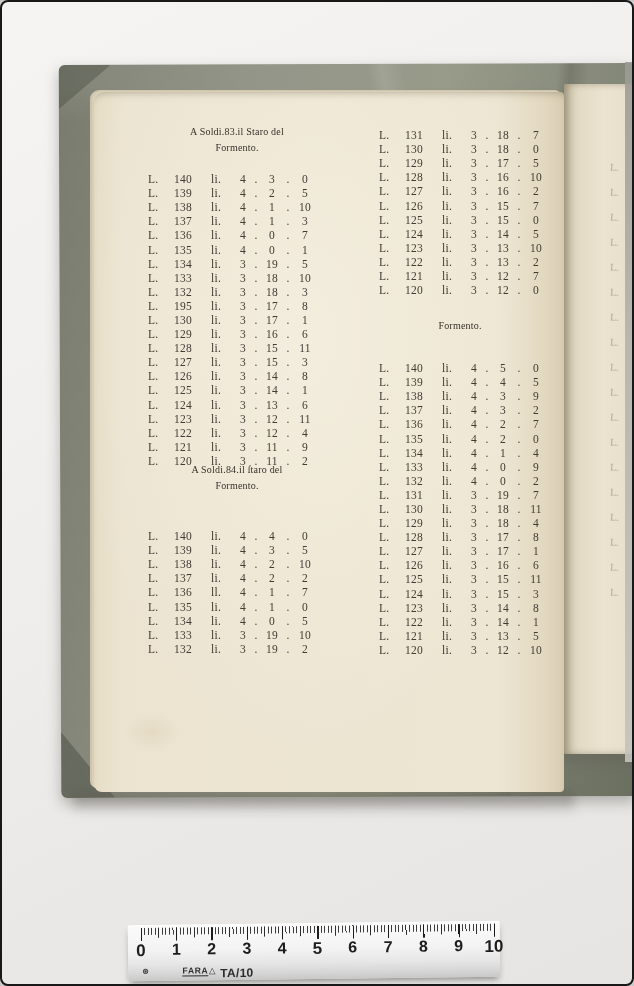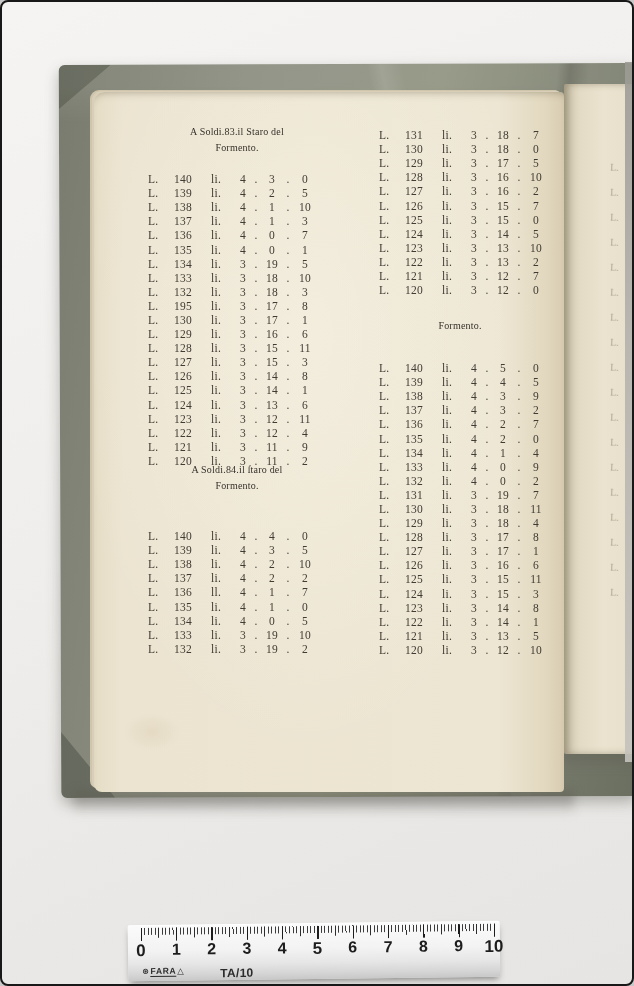--- a/index.html
+++ b/index.html
@@ -122,21 +122,21 @@
             background:repeating-linear-gradient(90deg,#1c1c1c 0 1.3px,transparent 1.3px 35.3px); }
   .nums { position:absolute; left:13px; top:16px; width:355px; height:22px; }
   .nums span {
     position:absolute; transform:translateX(-50%);
     font-size:16px; font-weight:700; color:#1d1d1d;
   }
   .nums span.major { font-weight:800; font-size:17px; }
   .brand { position:absolute; left:14px; top:41px; font-size:8.5px; font-weight:700;
            color:#2c2c2c; letter-spacing:.6px; }
   .brand .mark { font-size:8px; margin-right:1px; }
-  .brand .name { border-bottom:1px solid #2c2c2c; }
+  .brand .name { border-bottom:1px solid #2c2c2c;margin-left:32px; }
   .brand .tri { margin-left:1px; }
   .model { position:absolute; left:92px; top:42px; font-size:12px; color:#2c2c2c; font-weight:700; letter-spacing:.3px; }
 </style>
 </head>
 <body>
 
 <div class="stage">
 
   <div class="cover">
     <div class="cover-wrinkles"></div>

